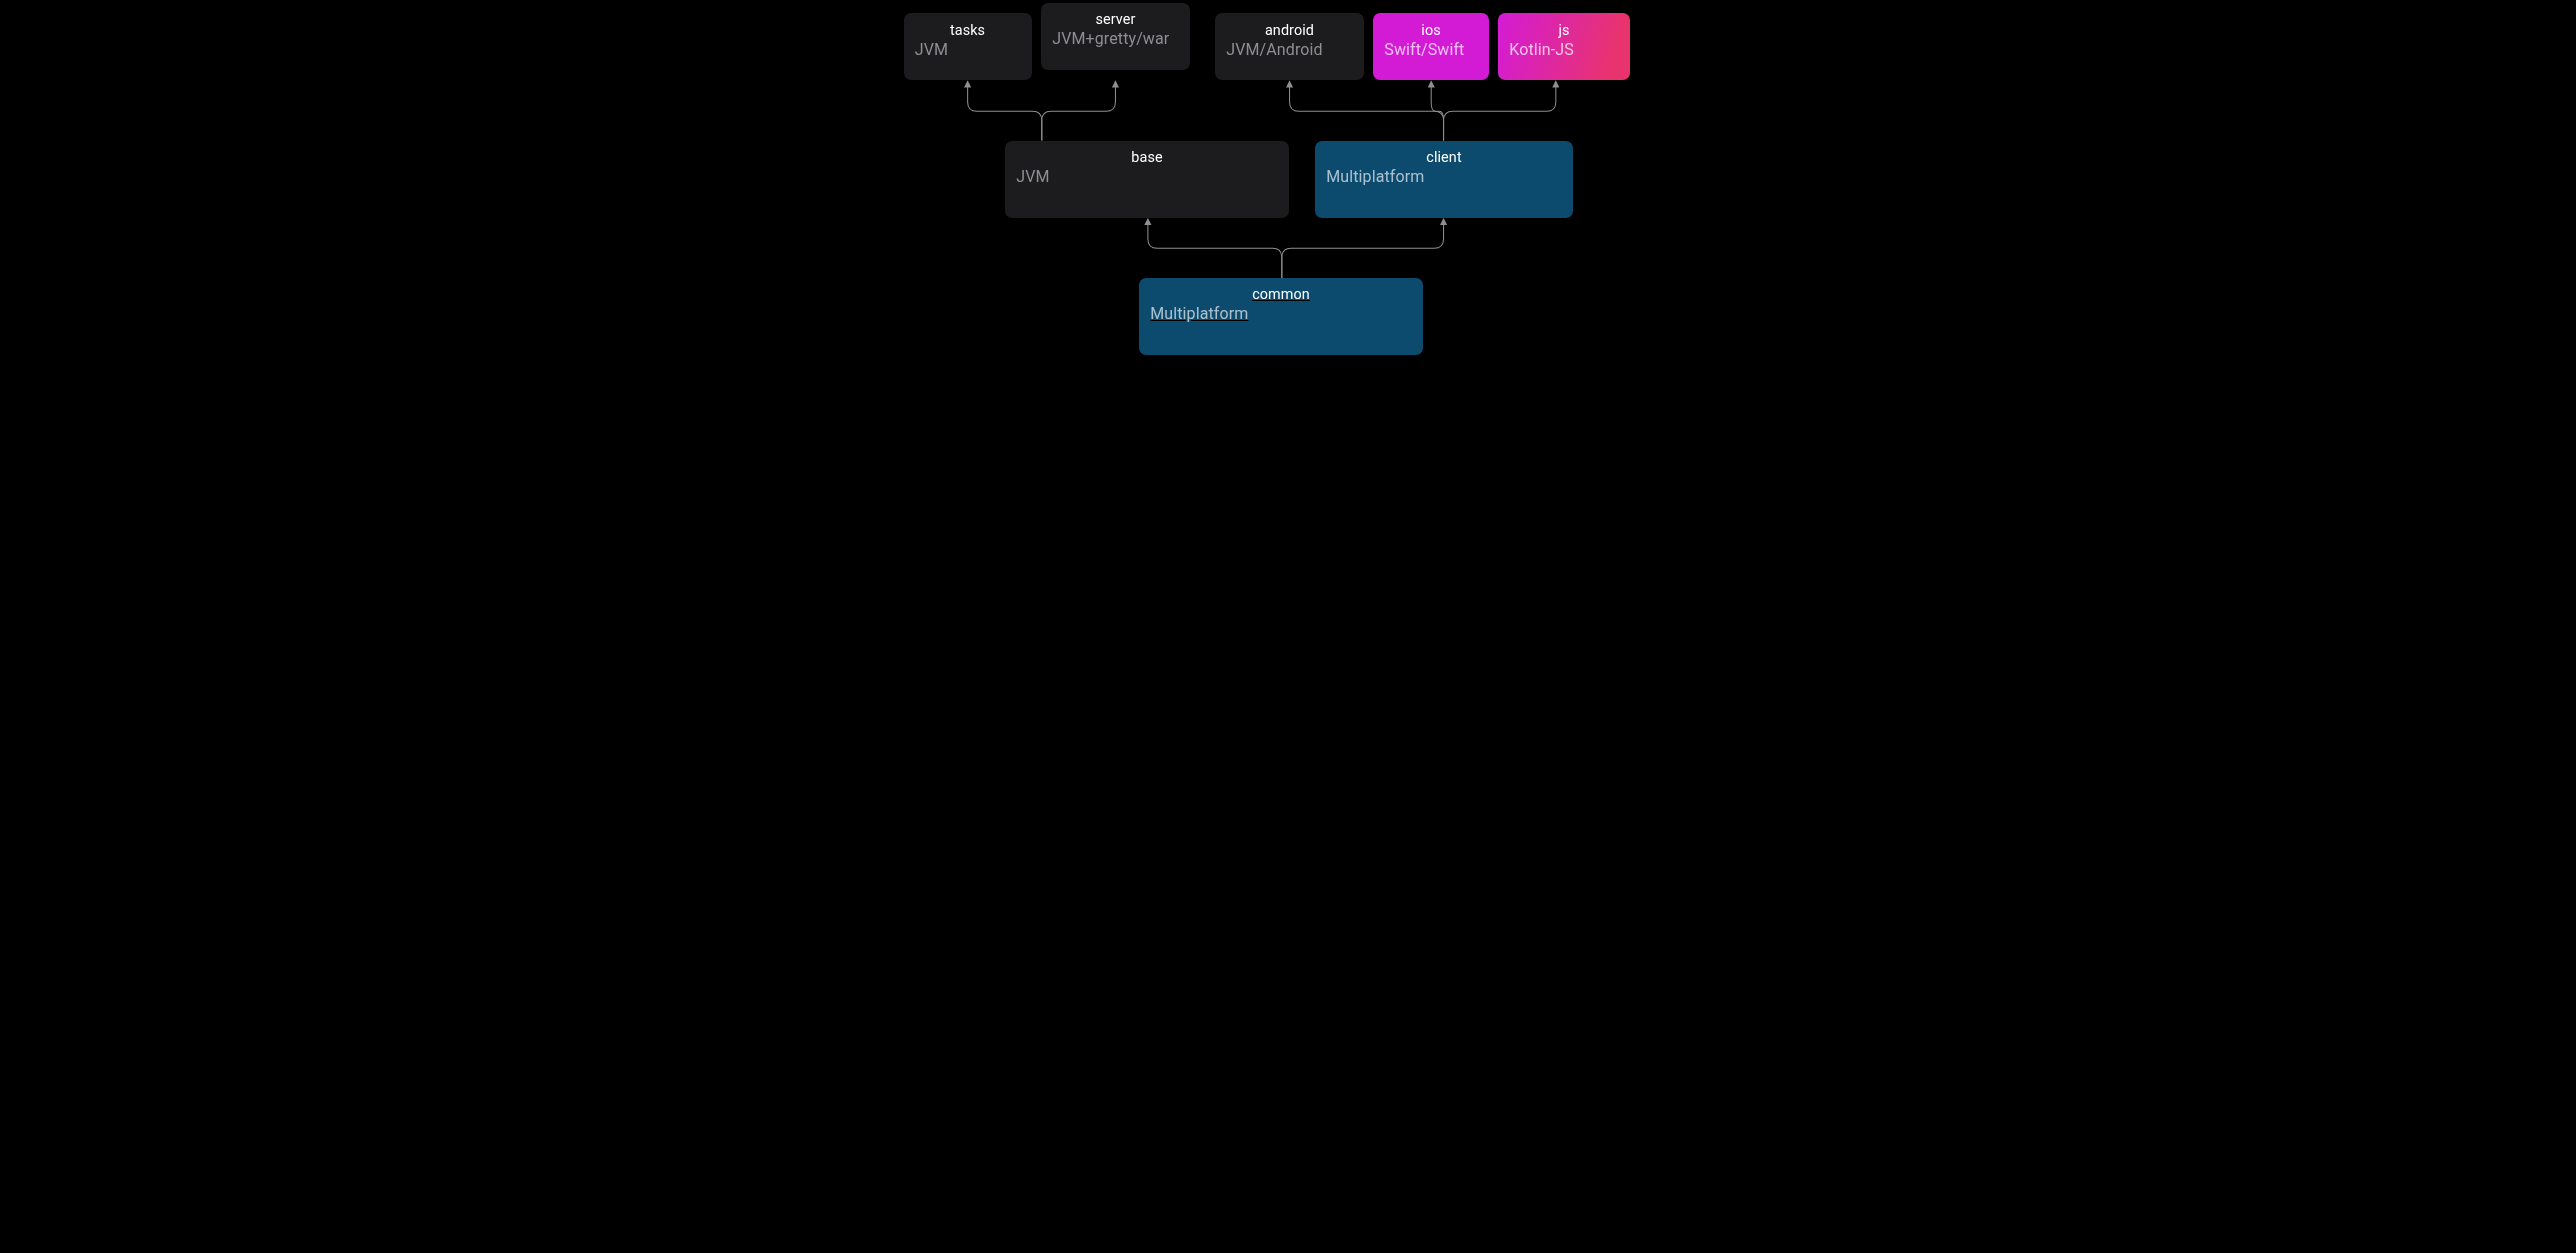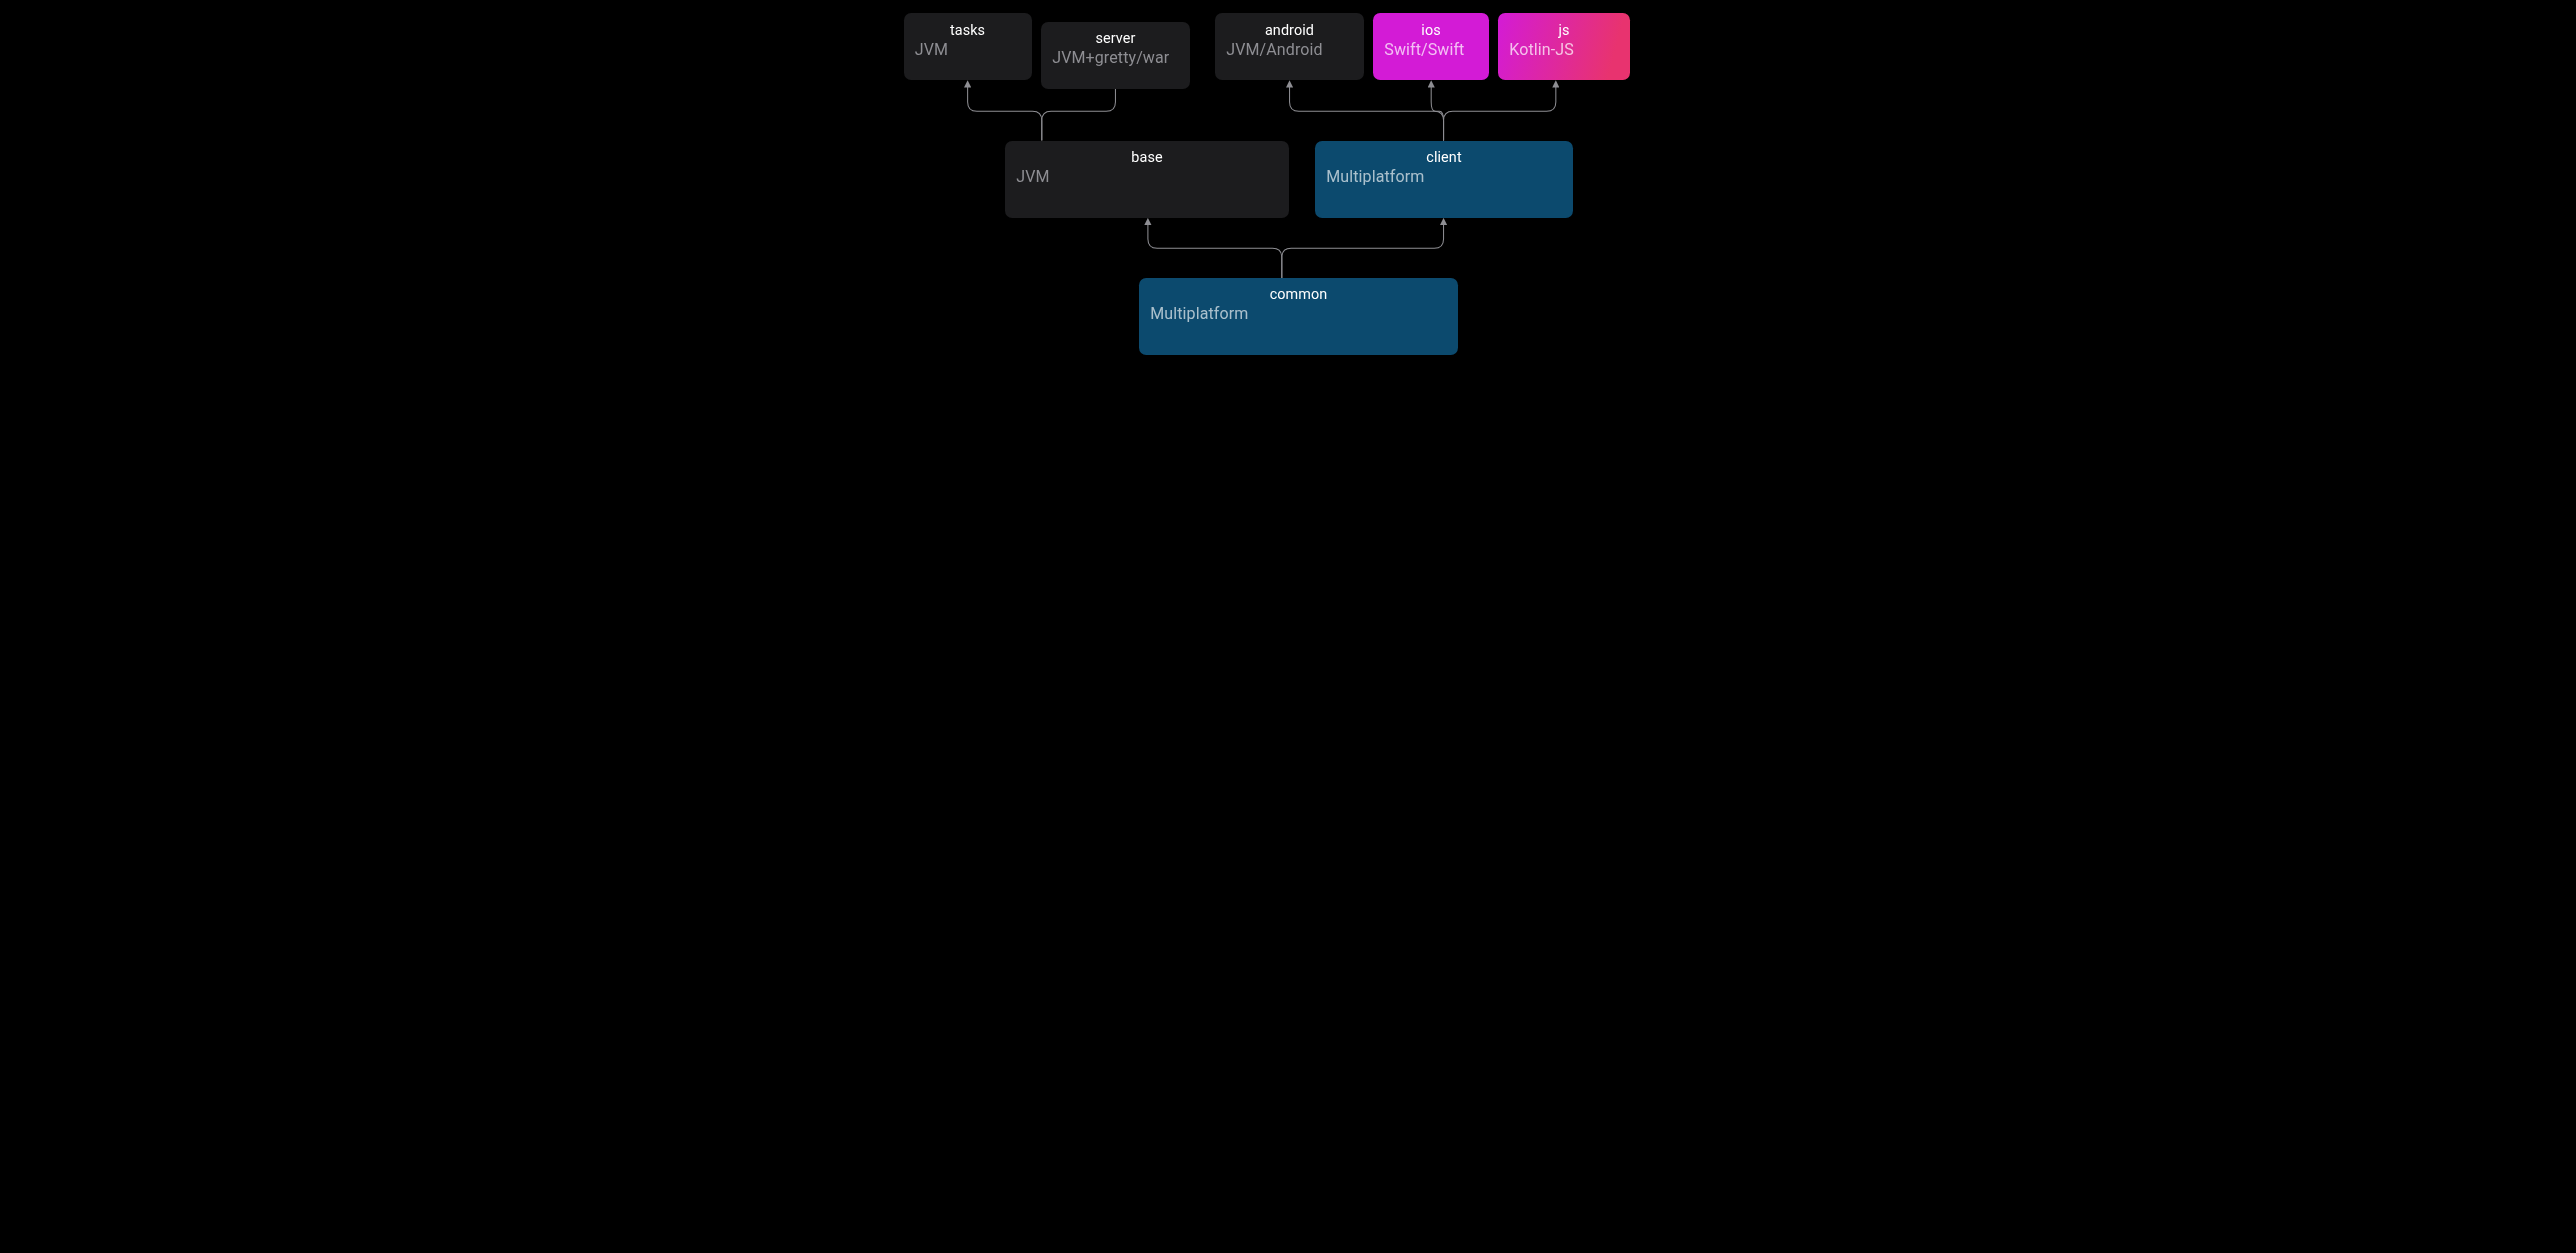--- a/index.html
+++ b/index.html
@@ -92,21 +92,21 @@
       <path d="M 1080 273 L 1080 234 Q 1080 216 1072 216 L 1064 216 Q 1056 216 1056 198 L 1056 163" marker-end="url(#arrow)"></path>
       <path d="M 1080 273 L 1080 234 Q 1080 216 1098 216 L 1280 216 Q 1298 216 1298 198 L 1298 163" marker-end="url(#arrow)"></path>
     </g>
   </svg>
 
   <div class="node dark-node" style="left:16.5px; top:13.4px; width:128px; height:67px;">
     <div class="title">tasks</div>
     <div class="subtitle">JVM</div>
   </div>
 
-  <div class="node dark-node" style="left:154px; top:22px; width:149px; height:67px;">
+  <div class="node dark-node" style="left:154px; top:3px; width:149px; height:67px;">
     <div class="title">server</div>
     <div class="subtitle">JVM+gretty/war</div>
   </div>
 
   <div class="node dark-node" style="left:328px; top:13.4px; width:149px; height:67px;">
     <div class="title">android</div>
     <div class="subtitle">JVM/Android</div>
   </div>
 
   <div class="node magenta-node" style="left:486px; top:13.4px; width:116px; height:67px;">
@@ -122,19 +122,19 @@
   <div class="node dark-node" style="left:118px; top:141px; width:284px; height:77px;">
     <div class="title">base</div>
     <div class="subtitle">JVM</div>
   </div>
 
   <div class="node purple-node" style="left:428px; top:141px; width:258px; height:77px;">
     <div class="title">client</div>
     <div class="subtitle">Multiplatform</div>
   </div>
 
-  <div class="node purple-node" style="left:252px; top:278px; width:319px; height:77px;">
+  <div class="node purple-node" style="left:252px; top:278px; width:284px; height:77px;text-decoration:underline;">
     <div class="title">common</div>
     <div class="subtitle">Multiplatform</div>
   </div>
 
 </div>
 
 
 </body></html>

